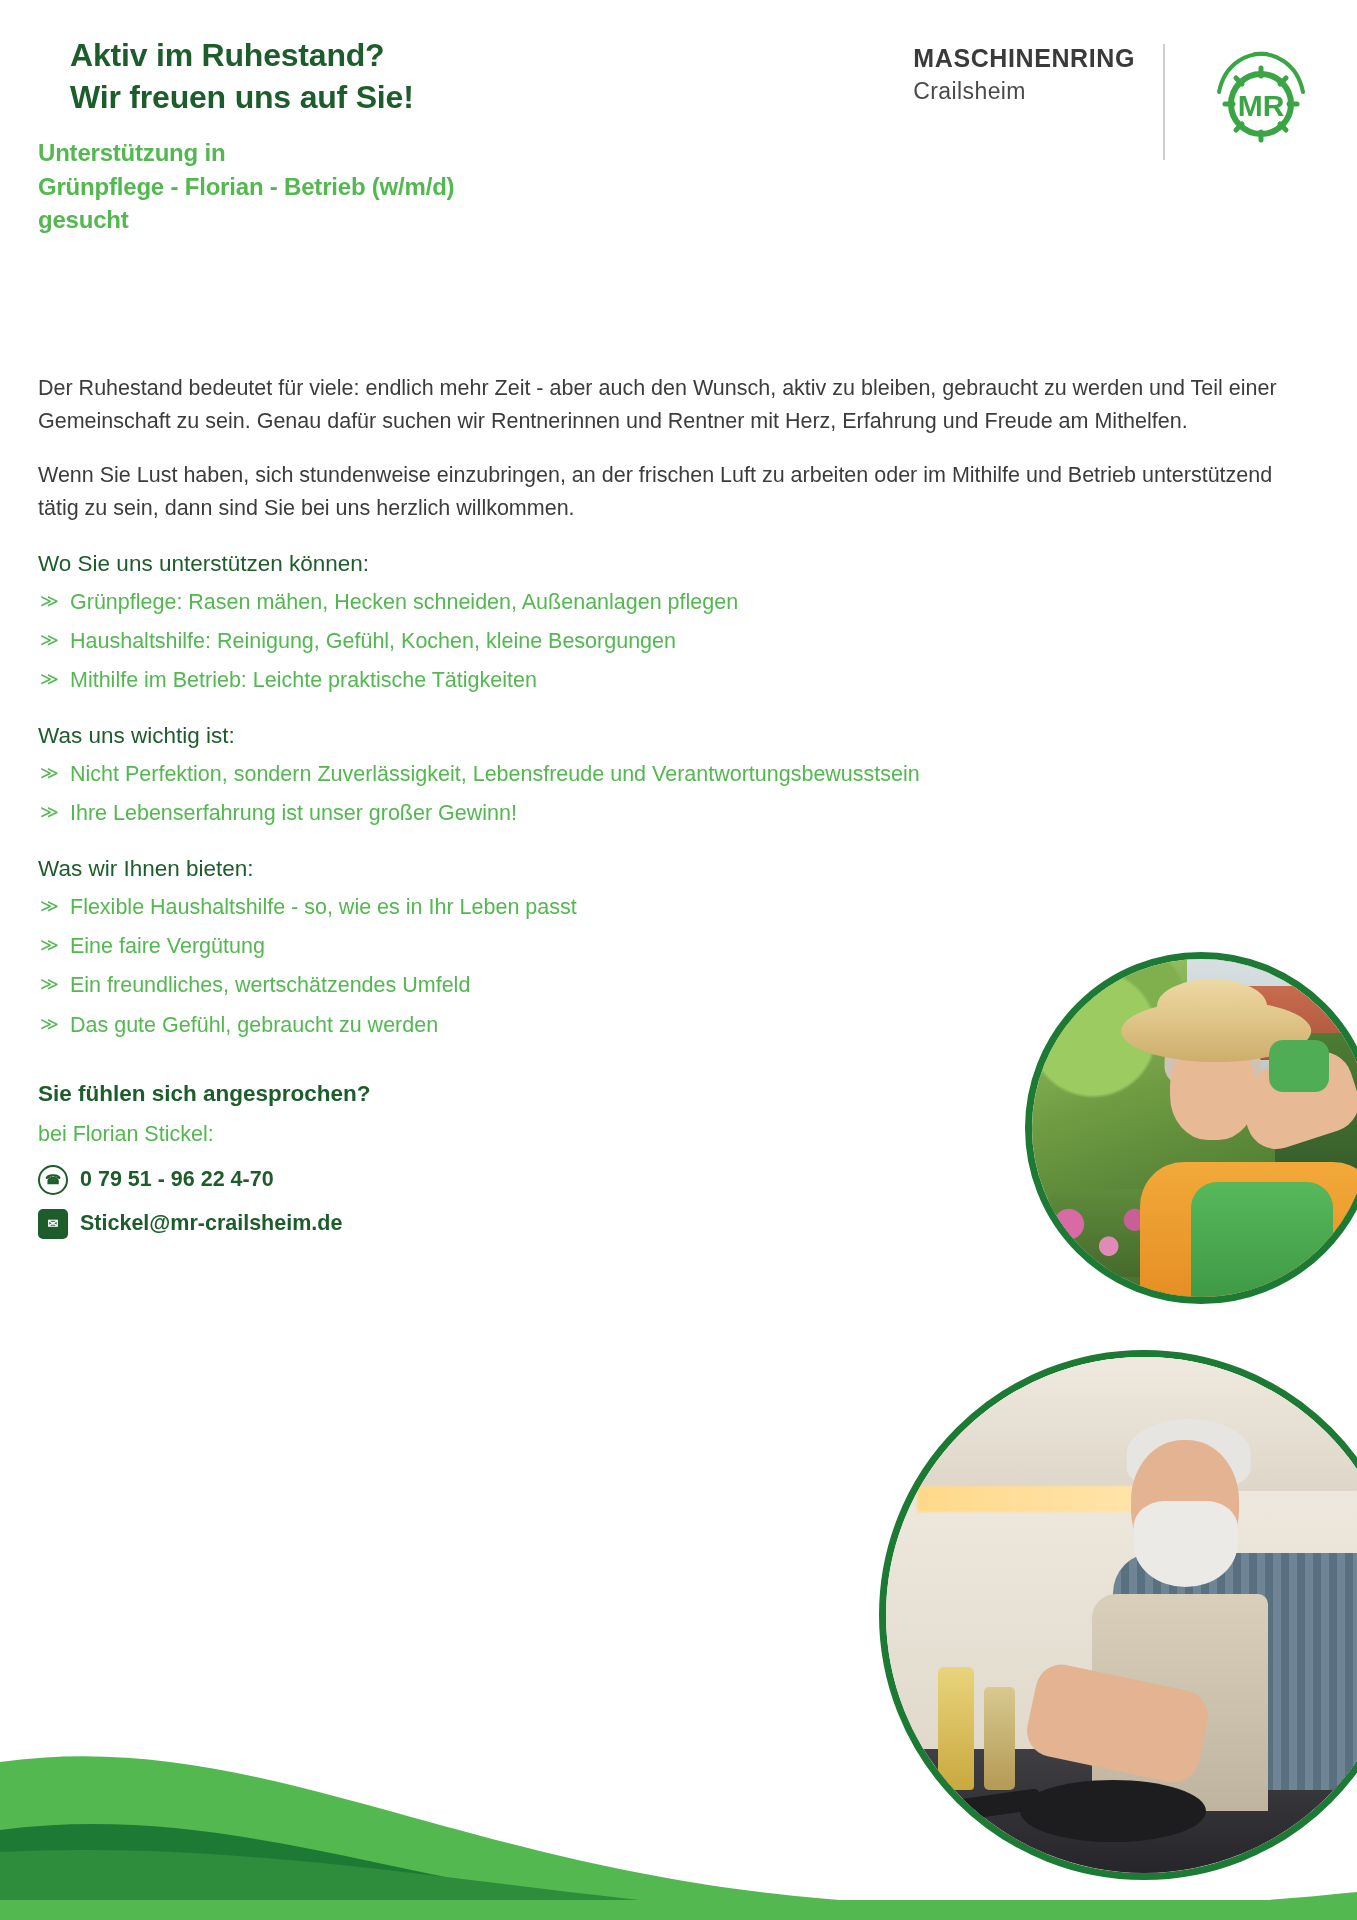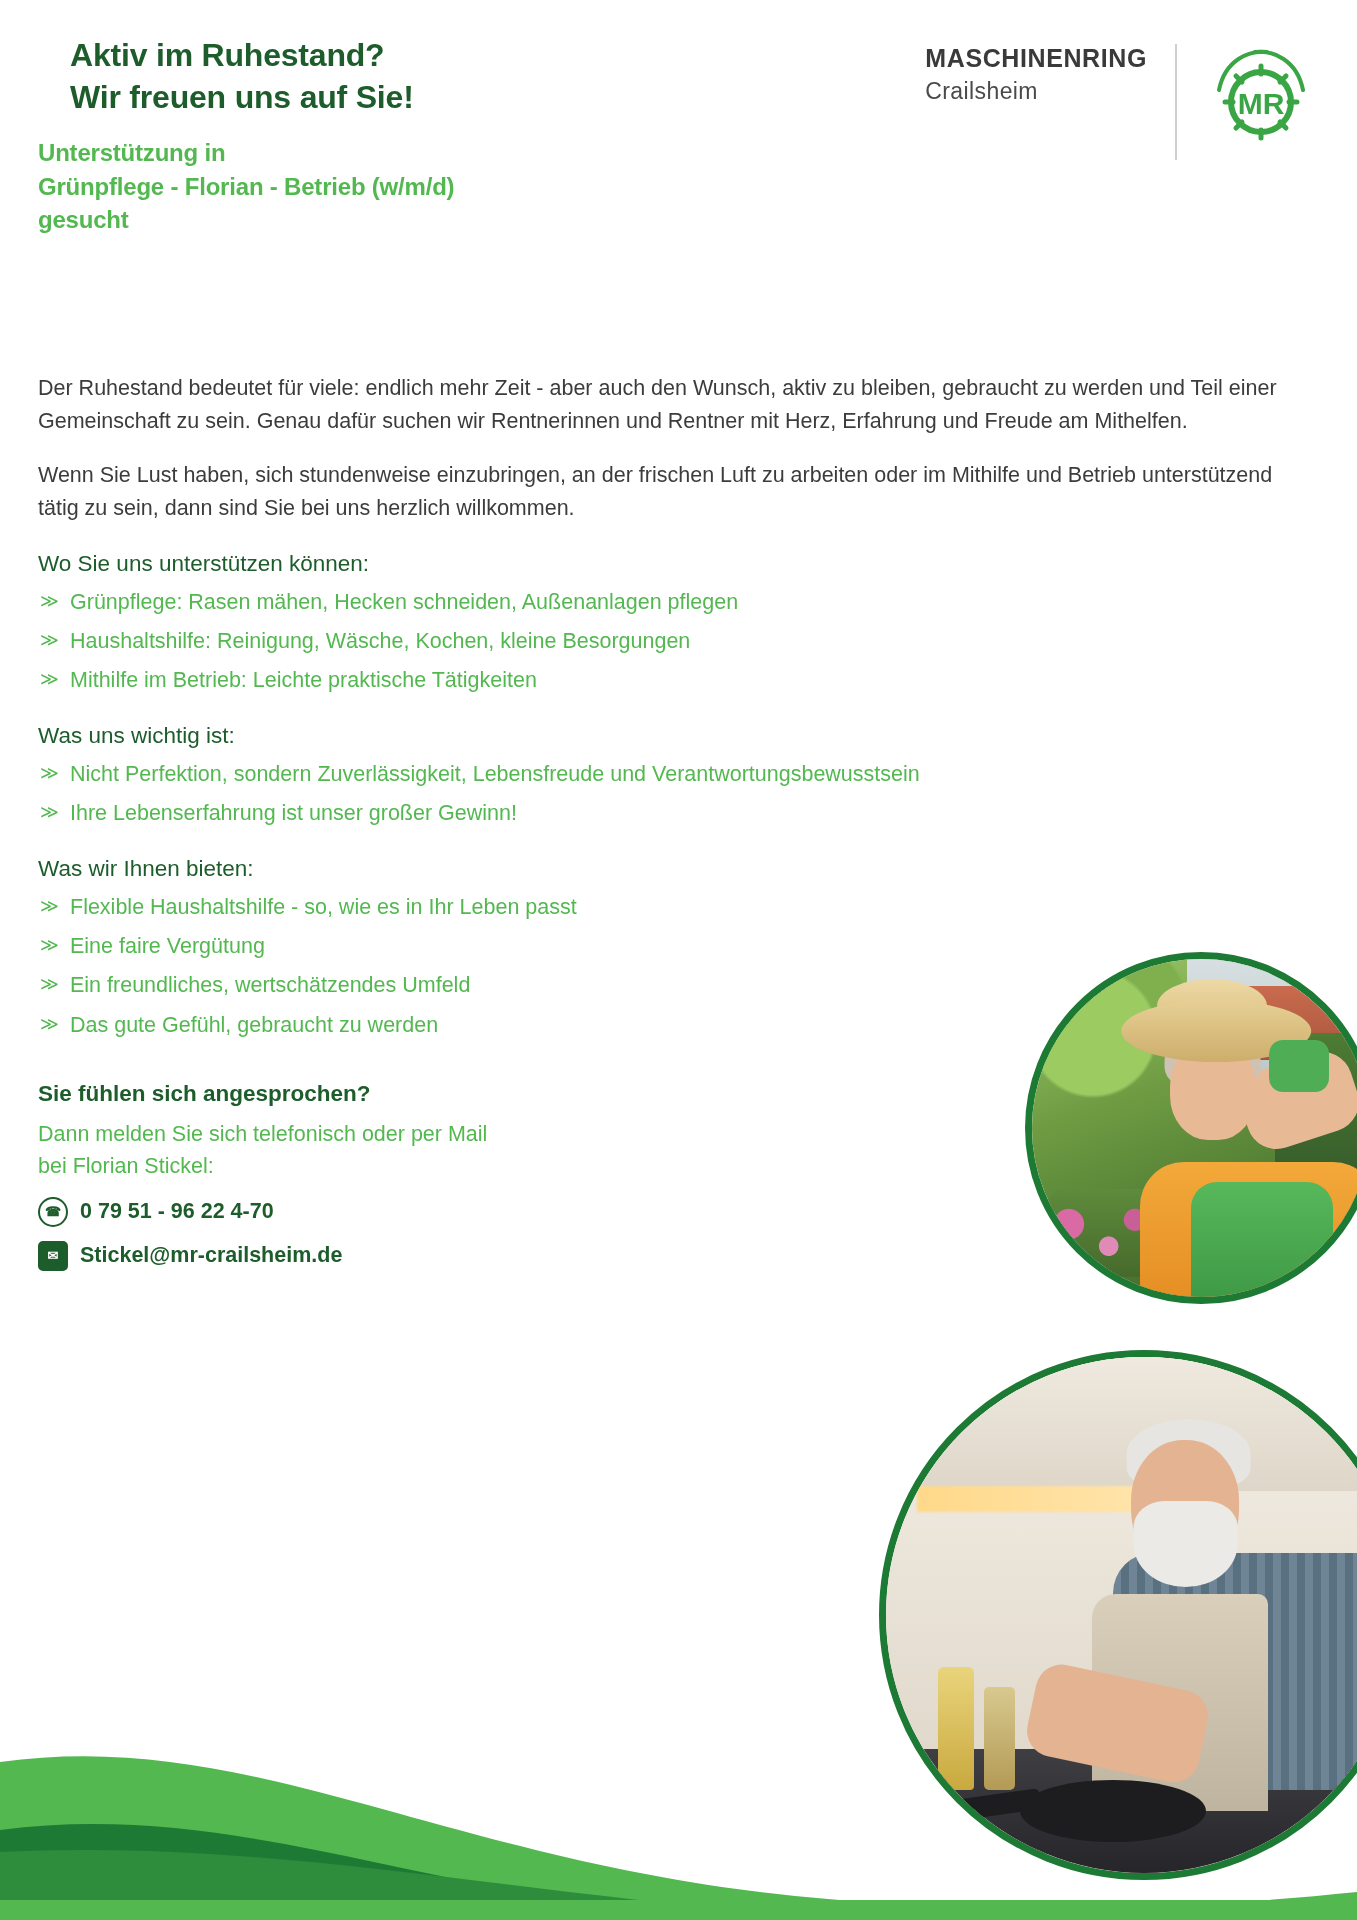--- a/index.html
+++ b/index.html
@@ -49,22 +49,22 @@
     font-size: 24px;
     font-weight: bold;
     color: #52b84f;
     line-height: 1.38;
     letter-spacing: -0.2px;
   }
 
   
   .brand {
     display: flex;
-    align-items: flex-start;
-    gap: 0;
+    align-items: center;
+    gap: 12px;
     padding-top: 10px;
   }
   .brand-text {
     text-align: left;
     padding-right: 28px;
     border-right: 2px solid #cfcfcf;
     height: 116px;
   }
   .brand-name {
     font-size: 25px;
@@ -397,21 +397,21 @@
     <div class="para">Wenn Sie Lust haben, sich stundenweise einzubringen, an der frischen Luft zu arbeiten oder im Mithilfe und Betrieb unterstützend tätig zu sein, dann sind Sie bei uns herzlich willkommen.</div>
 
     <div class="section-title">Wo Sie uns unterstützen können:</div>
     <ul class="bullets">
       <li>
         <span class="marker">≫</span>
         <span>Grünpflege: Rasen mähen, Hecken schneiden, Außenanlagen pflegen</span>
       </li>
       <li>
         <span class="marker">≫</span>
-        <span>Haushaltshilfe: Reinigung, Wäsche, Kochen, kleine Besorgungen</span>
+        <span>Haushaltshilfe: Reinigung, Gefühl, Kochen, kleine Besorgungen</span>
       </li>
       <li>
         <span class="marker">≫</span>
         <span>Mithilfe im Betrieb: Leichte praktische Tätigkeiten</span>
       </li>
     </ul>
 
     <div class="section-title">Was uns wichtig ist:</div>
     <ul class="bullets">
       <li>
@@ -438,21 +438,20 @@
         <span class="marker">≫</span>
         <span>Ein freundliches, wertschätzendes Umfeld</span>
       </li>
       <li>
         <span class="marker">≫</span>
         <span>Das gute Gefühl, gebraucht zu werden</span>
       </li>
     </ul>
 
     <div class="contact-title">Sie fühlen sich angesprochen?</div>
-    <div class="contact-line">Dann melden Sie sich telefonisch oder per Mail</div>
     <div class="contact-line">bei Florian Stickel:</div>
 
     <div class="contact-item">
       <span class="ic">☎</span>
       <span>0 79 51 - 96 22 4-70</span>
     </div>
     <div class="contact-item">
       <span class="ic mail">✉</span>
       <span>Stickel@mr-crailsheim.de</span>
     </div>

